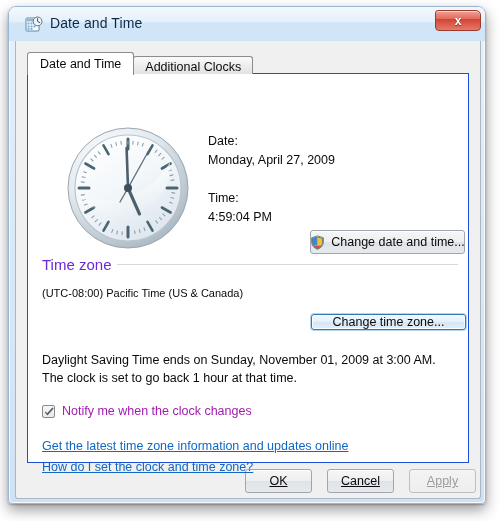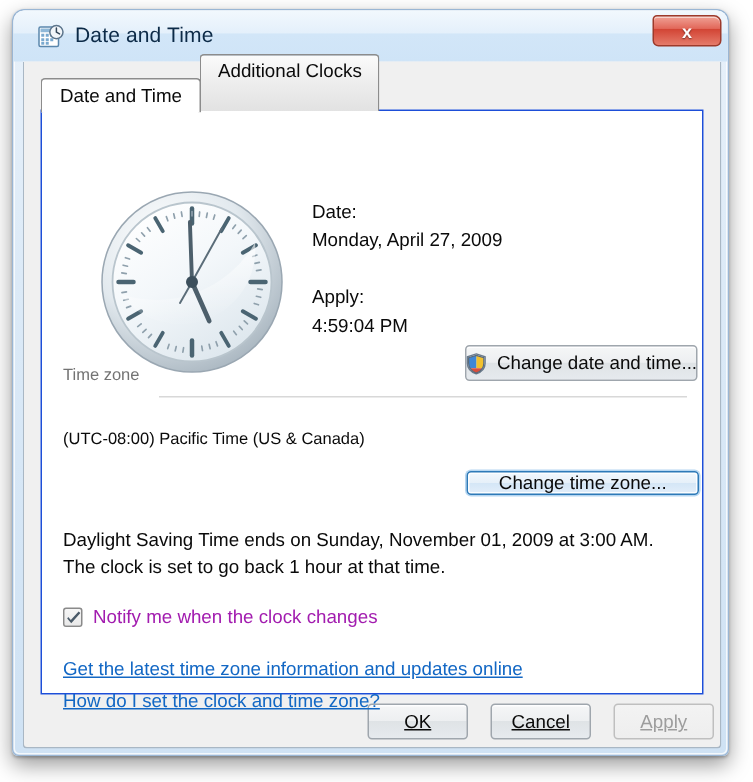--- a/index.html
+++ b/index.html
@@ -95,21 +95,21 @@
   
   .tabstrip {
     position: absolute;
     left: 11px; top: 11px;
     height: 22px;
     display: flex;
     align-items: flex-end;
     z-index: 3;
   }
   .tab {
-    height: 38px;
+    height: 18px;
     padding: 0 11px;
     font-size: 12.5px;
     color: #0a0a0a;
     line-height: 21px;
     border: 1px solid #8c8c8c;
     border-bottom: none;
     border-radius: 3px 3px 0 0;
     background: linear-gradient(to bottom, #fbfbfb 0%, #ececec 55%, #e2e2e2 100%);
     cursor: default;
     white-space: nowrap;
@@ -188,23 +188,23 @@
     left: 283px; top: 240px;
     width: 155px; height: 16px;
   }
 
   
   .shield { width: 15px; height: 15px; flex: 0 0 auto; }
 
   
   .group-label {
     position: absolute;
-    left: 14px; top: 170px;
-    font-size: 11px;
-    color: #737373;
+    left: 14px; top: 182px;
+    font-size: 15px;
+    color: #6d28d9;
     background: #ffffff;
     padding-right: 6px;
     z-index: 2;
   }
   .group-line {
     position: absolute;
     left: 78px; top: 190px;
     width: 352px; height: 1px;
     background: #d8d8d8;
   }
@@ -404,21 +404,21 @@
             <line x1="62" y1="62" x2="82" y2="26" stroke="#5b6d79" stroke-width="1.3" stroke-linecap="round"></line>
             <line x1="62" y1="62" x2="54" y2="76" stroke="#5b6d79" stroke-width="1.3" stroke-linecap="round"></line>
             <circle cx="62" cy="62" r="4" fill="#3c4f5c"></circle>
           </svg>
         </div>
 
         <div class="dt-block">
           <div class="dt-label">Date:</div>
           <div class="dt-value">Monday, April 27, 2009</div>
           <div class="dt-gap"></div>
-          <div class="dt-label">Apply:</div>
+          <div class="dt-label">Time:</div>
           <div class="dt-value">4:59:04 PM</div>
         </div>
 
         <div class="btn btn-change-datetime">
           <span class="shield">
             <svg width="15" height="15" viewBox="0 0 16 16">
               <path d="M8 1 L14.3 3 V7.6 C14.3 11.2 11.6 13.9 8 15.2 C4.4 13.9 1.7 11.2 1.7 7.6 V3 Z" fill="#ffffff" stroke="#6b7b8c" stroke-width="1"></path>
               <path d="M8 2 L13.4 3.7 V7.6 C13.4 9.0 13.0 10.2 12.4 11.2 L8 11.2 Z" fill="#f2c12e"></path>
               <path d="M8 2 L2.6 3.7 V7.6 C2.6 9.0 3.0 10.2 3.6 11.2 L8 11.2 Z" fill="#3f87d6"></path>
               <path d="M3.6 11.2 L12.4 11.2 C11.3 13.0 9.7 14.1 8 14.7 C6.3 14.1 4.7 13.0 3.6 11.2 Z" fill="#d94f3d"></path>

